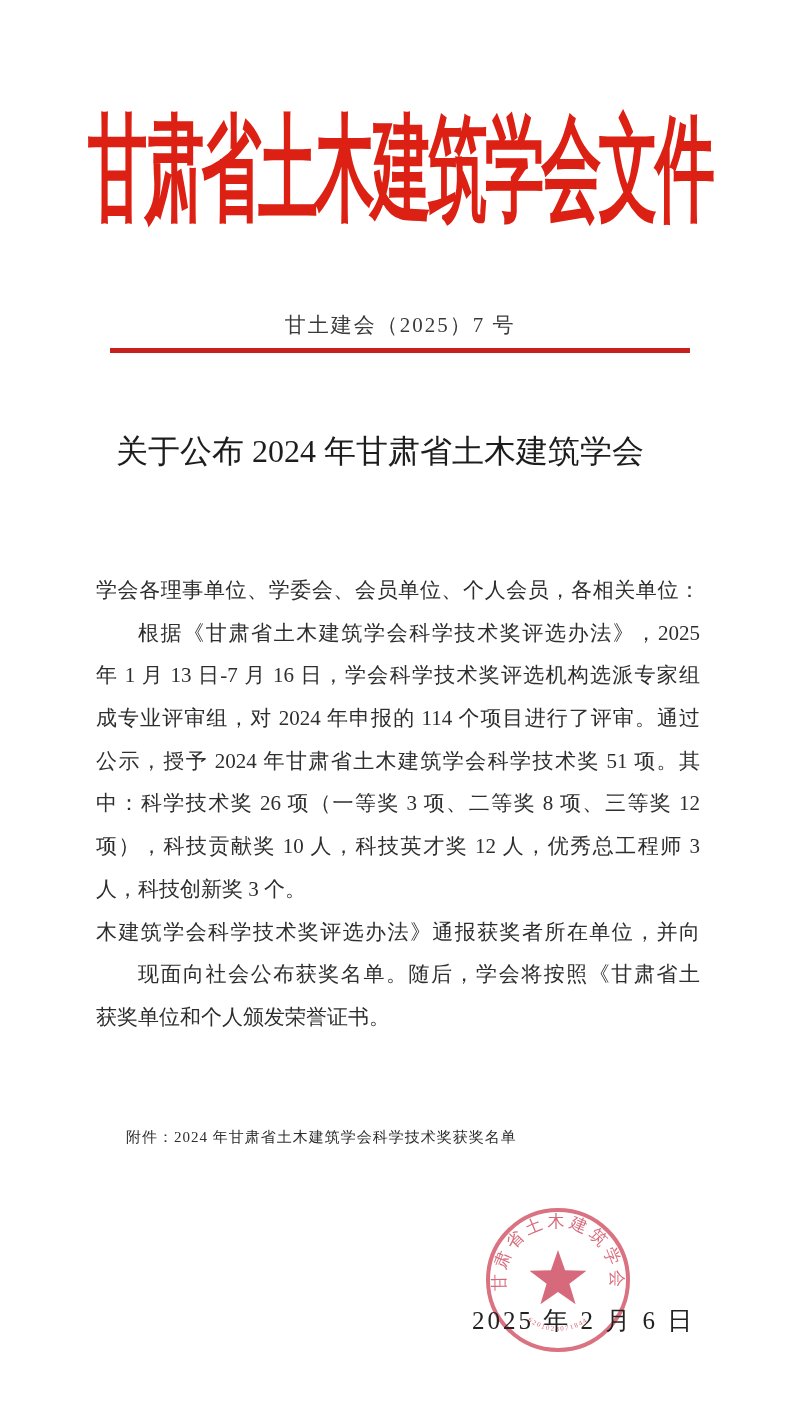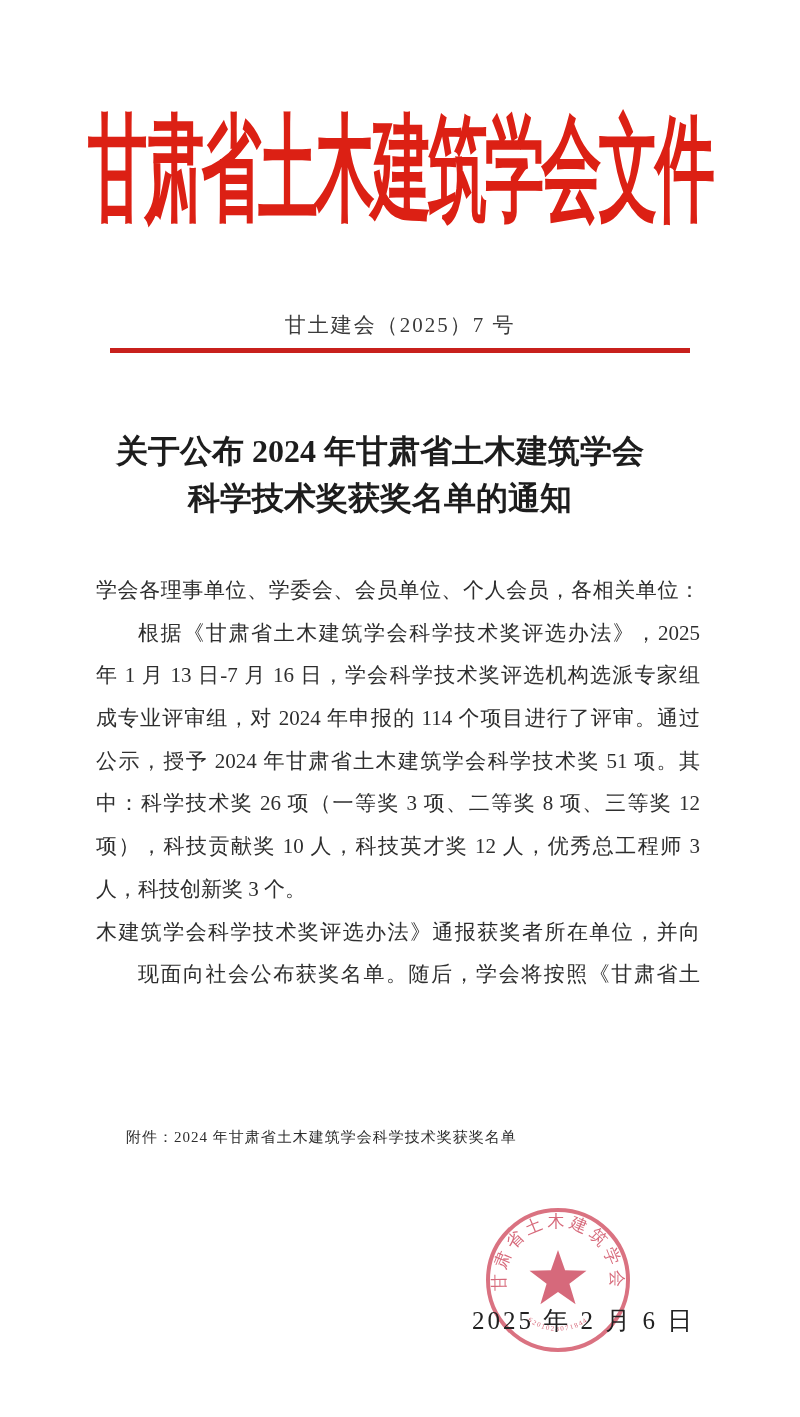--- a/index.html
+++ b/index.html
@@ -38,21 +38,21 @@
   .red-line {
     position: absolute; top: 348px; left: 110px;
     width: 580px; height: 5px;
     background: #c8201c;
   }
 
   
   .doc-title {
     position: absolute; top: 428px; left: 0; width: 760px;
     text-align: center;
-    font-size: 32px; font-weight: bold;
+    font-size: 32px; font-weight: normal;
     line-height: 47px;
     color: #1d1d1d;
   }
 
   
   .body-block {
     position: absolute; top: 569px; left: 96px; width: 604px;
     font-size: 21px;
     color: #2e2e2e;
   }
@@ -99,36 +99,36 @@
 <div class="page">
 
   <div class="letterhead">甘肃省土木建筑学会文件</div>
 
   <div class="doc-number">甘土建会（2025）7 号</div>
 
   <div class="red-line"></div>
 
   <div class="doc-title">
     <div>关于公布 2024 年甘肃省土木建筑学会</div>
-    <div>科学技术奖获奖名单的通知</div>
   </div>
 
   <div class="body-block">
     <div class="bline">学会各理事单位、学委会、会员单位、个人会员，各相关单位：</div>
 
     <div class="bline ind">根据《甘肃省土木建筑学会科学技术奖评选办法》，2025</div>
     <div class="bline">年 1 月 13 日-7 月 16 日，学会科学技术奖评选机构选派专家组</div>
     <div class="bline">成专业评审组，对 2024 年申报的 114 个项目进行了评审。通过</div>
     <div class="bline">公示，授予 2024 年甘肃省土木建筑学会科学技术奖 51 项。其</div>
     <div class="bline">中：科学技术奖 26 项（一等奖 3 项、二等奖 8 项、三等奖 12</div>
     <div class="bline">项），科技贡献奖 10 人，科技英才奖 12 人，优秀总工程师 3</div>
     <div class="bline end">人，科技创新奖 3 个。</div>
 
     <div class="bline">木建筑学会科学技术奖评选办法》通报获奖者所在单位，并向</div>
     <div class="bline ind">现面向社会公布获奖名单。随后，学会将按照《甘肃省土</div>
+    <div class="bline end">获奖单位和个人颁发荣誉证书。</div>
   </div>
 
   <div class="attachment">附件：2024 年甘肃省土木建筑学会科学技术奖获奖名单</div>
 
   <svg class="seal" viewBox="0 0 160 160" xmlns="http://www.w3.org/2000/svg">
     <defs>
       <path id="arcTop" d="M 29 96 A 53.4 53.4 0 1 1 131 96" fill="none"></path>
       <path id="arcBot" d="M 44 116 A 51 51 0 0 0 116 116" fill="none"></path>
     </defs>
     <circle cx="80" cy="80" r="70" fill="none" stroke="#d45a6c" stroke-width="4"></circle>

